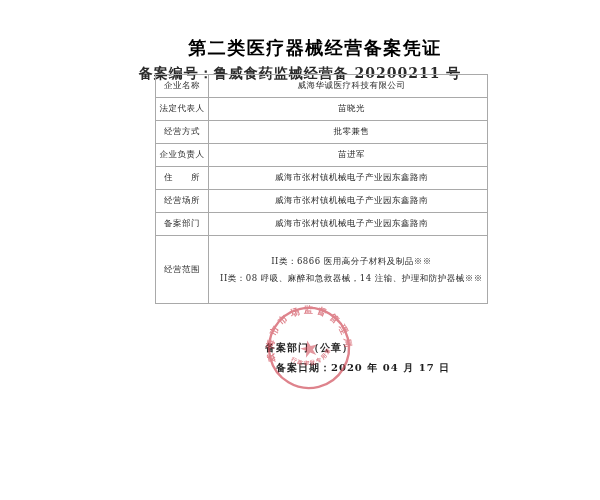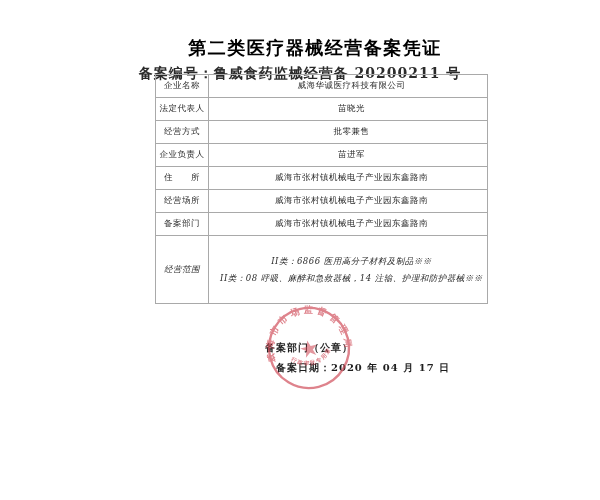--- a/index.html
+++ b/index.html
@@ -57,21 +57,21 @@
     width: 53px;
     text-align: center;
     letter-spacing: 0.5px;
     padding: 0 2px;
   }
   table.cert td.val {
     padding-left: 7px;
     letter-spacing: 0.5px;
   }
   table.cert tr.r { height: 23px; }
-  table.cert tr.r-big { height: 68px; font-style: italic; }
+  table.cert tr.r-big { height: 68px; }
   .scope-lines { line-height: 1.9; }
   .scope-lines div { white-space: nowrap; }
   .footer-dept {
     position: absolute;
     left: 265px;
     top: 331px;
     font-size: 10px;
     font-weight: 700;
     letter-spacing: 1px;
     color: #1f1f1f;

